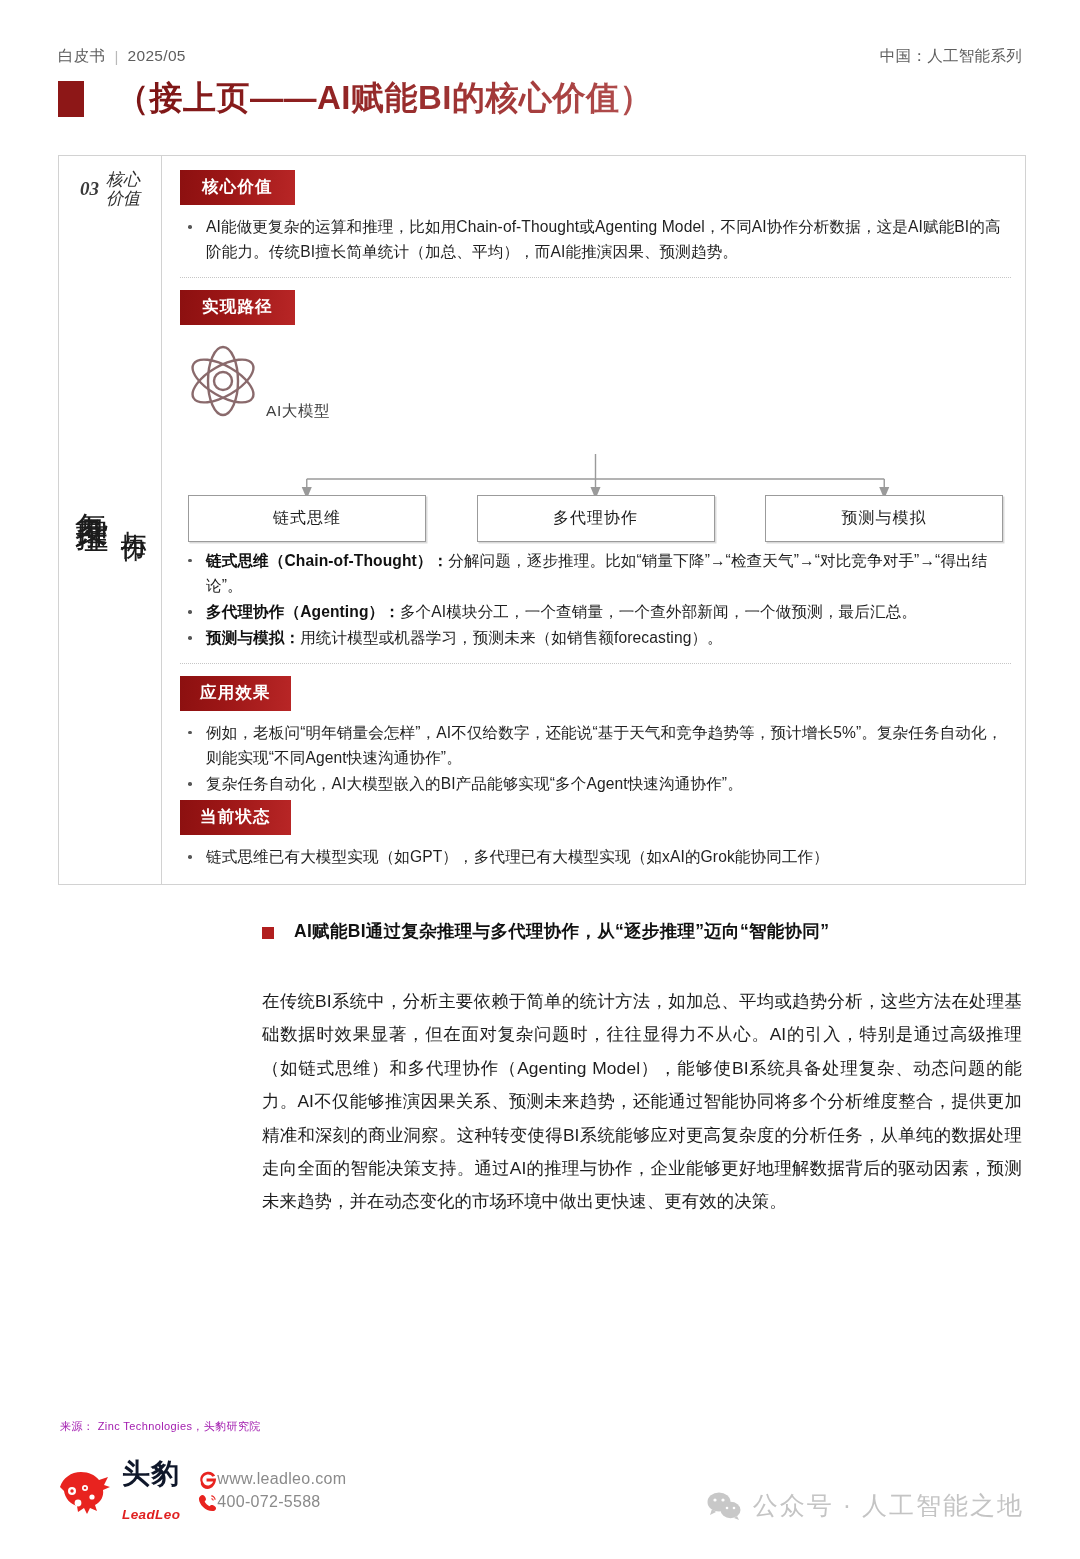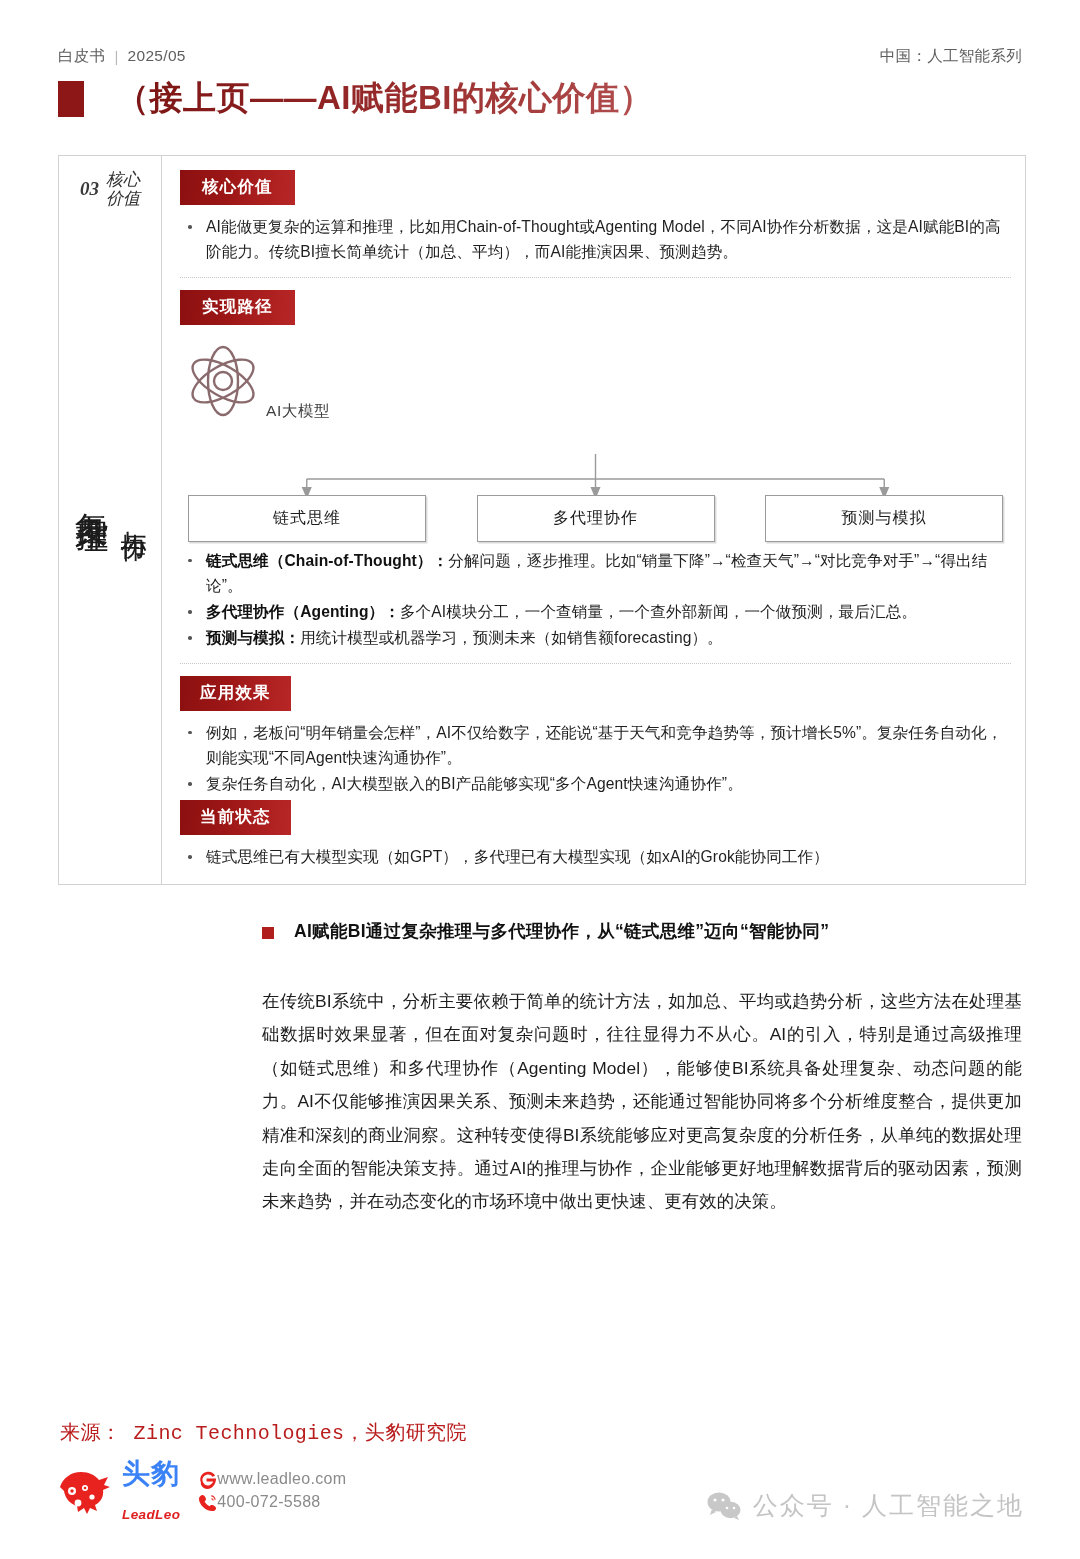--- a/index.html
+++ b/index.html
@@ -255,43 +255,42 @@
     text-align: justify;
     text-justify: inter-character;
     letter-spacing: 0.1px;
   }
 
   
   .source {
     position: absolute;
     top: 1419px;
     left: 60px;
-    font-size: 20px;
-    color: #b91c1c;
+    font-size: 11px;
+    color: #a21caf;
     letter-spacing: 0.4px;
-    font-family: Liberation Mono, monospace;
   }
   .logo-row {
     position: absolute;
     top: 1460px;
     left: 56px;
     display: flex;
     align-items: center;
     gap: 10px;
   }
   .leopard { width: 56px; height: 52px; flex: 0 0 56px; }
   .brand {
     display: flex;
     flex-direction: column;
     line-height: 1;
   }
   .brand-cn {
     font-size: 28px;
     font-weight: bold;
-    color: #3b82f6;
+    color: #0f172a;
     letter-spacing: 1px;
     font-family: "Liberation Serif", "DejaVu Serif", serif;
   }
   .brand-en {
     font-size: 13.5px;
     font-weight: bold;
     font-style: italic;
     color: #e02020;
     letter-spacing: 0.4px;
     margin-top: 20px;
@@ -425,21 +424,21 @@
     <div class="badge sm" style="margin-top:3px">当前状态</div>
     <ul class="bullets">
       <li>链式思维已有大模型实现（如GPT），多代理已有大模型实现（如xAI的Grok能协同工作）</li>
     </ul>
 
   </div>
 </div>
 
 <div class="lead">
   <div class="lead-marker"></div>
-  <div class="lead-text">AI赋能BI通过复杂推理与多代理协作，从“链式思维”迈向“智能协同”</div>
+  <div class="lead-text">AI赋能BI通过复杂推理与多代理协作，从“逐步推理”迈向“智能协同”</div>
 </div>
 <div class="body-para">在传统BI系统中，分析主要依赖于简单的统计方法，如加总、平均或趋势分析，这些方法在处理基础数据时效果显著，但在面对复杂问题时，往往显得力不从心。AI的引入，特别是通过高级推理（如链式思维）和多代理协作（Agenting Model），能够使BI系统具备处理复杂、动态问题的能力。AI不仅能够推演因果关系、预测未来趋势，还能通过智能协同将多个分析维度整合，提供更加精准和深刻的商业洞察。这种转变使得BI系统能够应对更高复杂度的分析任务，从单纯的数据处理走向全面的智能决策支持。通过AI的推理与协作，企业能够更好地理解数据背后的驱动因素，预测未来趋势，并在动态变化的市场环境中做出更快速、更有效的决策。</div>
 
 <div class="source">
   <span>来源：</span>
   <span>Zinc Technologies，头豹研究院</span>
 </div>
 
 <div class="logo-row">
   <svg class="leopard" viewBox="0 0 56 52">

